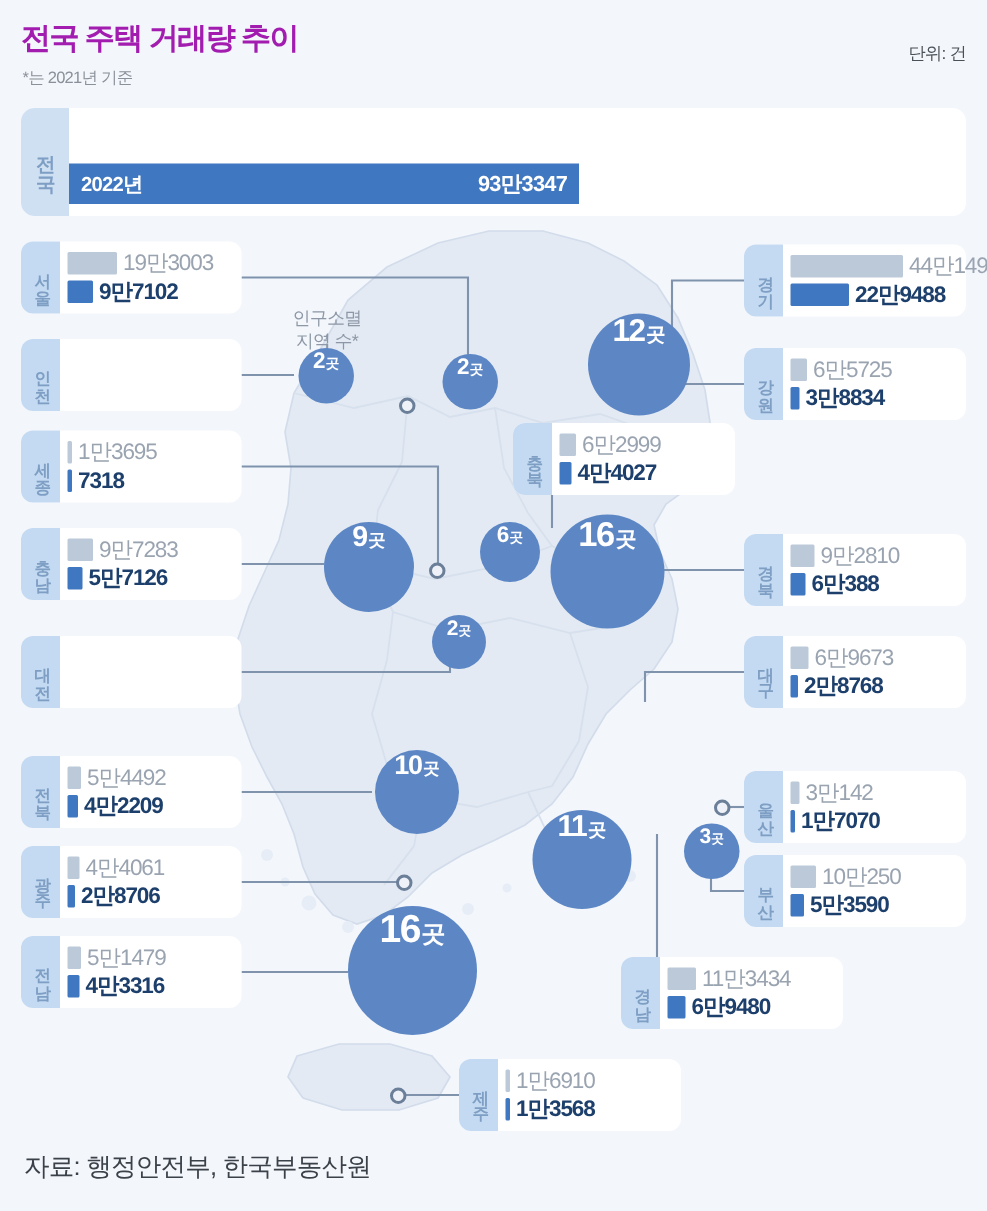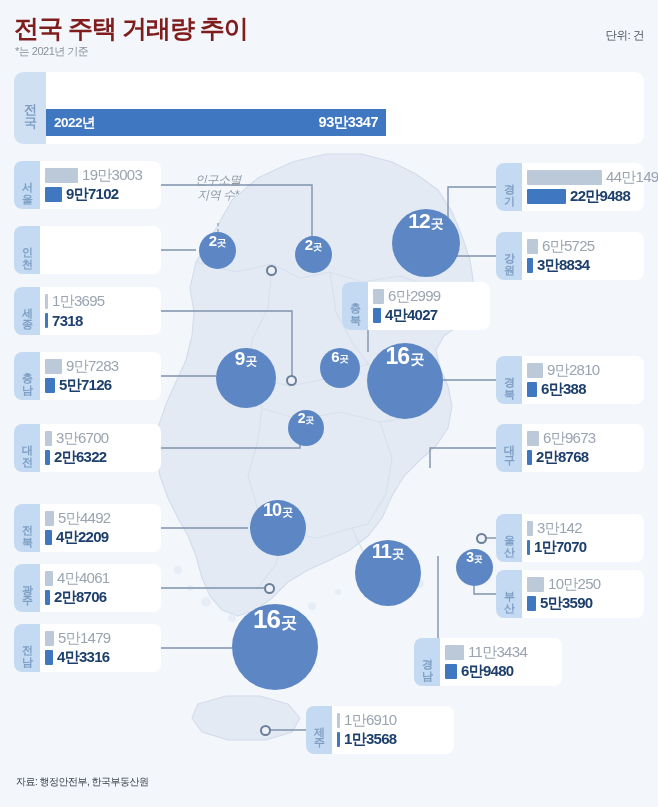--- a/index.html
+++ b/index.html
@@ -12,21 +12,21 @@
   }
   #root {
     position: relative;
     width: 658px; height: 807px;
     background: #f3f6fb;
   }
 
   
   .hdr-title {
     position: absolute; left: 14px; top: 12px;
-    font-size: 25px; font-weight: bold; color: #7f1d1d;
+    font-size: 20px; font-weight: bold; color: #a21caf;
     letter-spacing: -1px; white-space: nowrap;
   }
   .hdr-sub {
     position: absolute; left: 15px; top: 44px;
     font-size: 11px; color: #8a9099; letter-spacing: -0.5px;
   }
   .hdr-unit {
     position: absolute; right: 14px; top: 28px;
     font-size: 11.5px; color: #4a5058; letter-spacing: -0.5px;
   }
@@ -124,21 +124,21 @@
   
   .anno {
     position: absolute;
     font-size: 12px; color: #8d98a6; line-height: 15px;
     letter-spacing: -0.5px; text-align: center;
   }
 
   
   .src {
     position: absolute; left: 16px; bottom: 18px;
-    font-size: 10px; color: #3b4149; letter-spacing: -0.5px; text-align: right;
+    font-size: 17px; color: #3b4149; letter-spacing: -0.5px; text-align: right;
   }
   #logo { position: absolute; right: 16px; bottom: 10px; }
 </style>
 </head>
 <body>
 
 <div id="root">
 
   <div class="hdr-title">전국 주택 거래량 추이</div>
   <div class="hdr-sub">*는 2021년 기준</div>
@@ -233,21 +233,21 @@
       <path d="M496 594 L474 594 L474 568"></path>
 
       <path d="M438 638 L438 556"></path>
 
       <path d="M306 730 L266 730"></path>
 
       <path d="M218 223 L218 238" stroke-dasharray="3 3" stroke="#9aa6b6"></path>
     </g>
   </svg>
 
-  <div class="anno" style="left:176px; top:173px; width:84px;font-style:italic;">
+  <div class="anno" style="left:176px; top:205px; width:84px;">
     <div>인구소멸</div>
     <div>지역 수*</div>
   </div>
 
   <div class="dot" style="left:266px; top:265px;"></div>
   <div class="dot" style="left:286px; top:375px;"></div>
   <div class="dot" style="left:264px; top:583px;"></div>
   <div class="dot" style="left:476px; top:533px;"></div>
   <div class="dot" style="left:260px; top:725px;"></div>
 
@@ -357,30 +357,20 @@
         <i class="mini" style="width:10px;"></i>
         <span class="num">5만7126</span>
         </div>
     </div>
   </div>
 
   <div class="rcard" style="left:14px; top:424px; width:147px;">
     <div class="tab">
       <span>대전</span>
       </div>
-    <div class="rows">
-      <div class="rrow r1">
-        <i class="mini" style="width:7px;"></i>
-        <span class="num">3만6700</span>
-        </div>
-      <div class="rrow r2">
-        <i class="mini" style="width:5px;"></i>
-        <span class="num">2만6322</span>
-        </div>
-    </div>
   </div>
 
   <div class="rcard" style="left:14px; top:504px; width:147px;">
     <div class="tab">
       <span>전북</span>
       </div>
     <div class="rows">
       <div class="rrow r1">
         <i class="mini" style="width:9px;"></i>
         <span class="num">5만4492</span>

